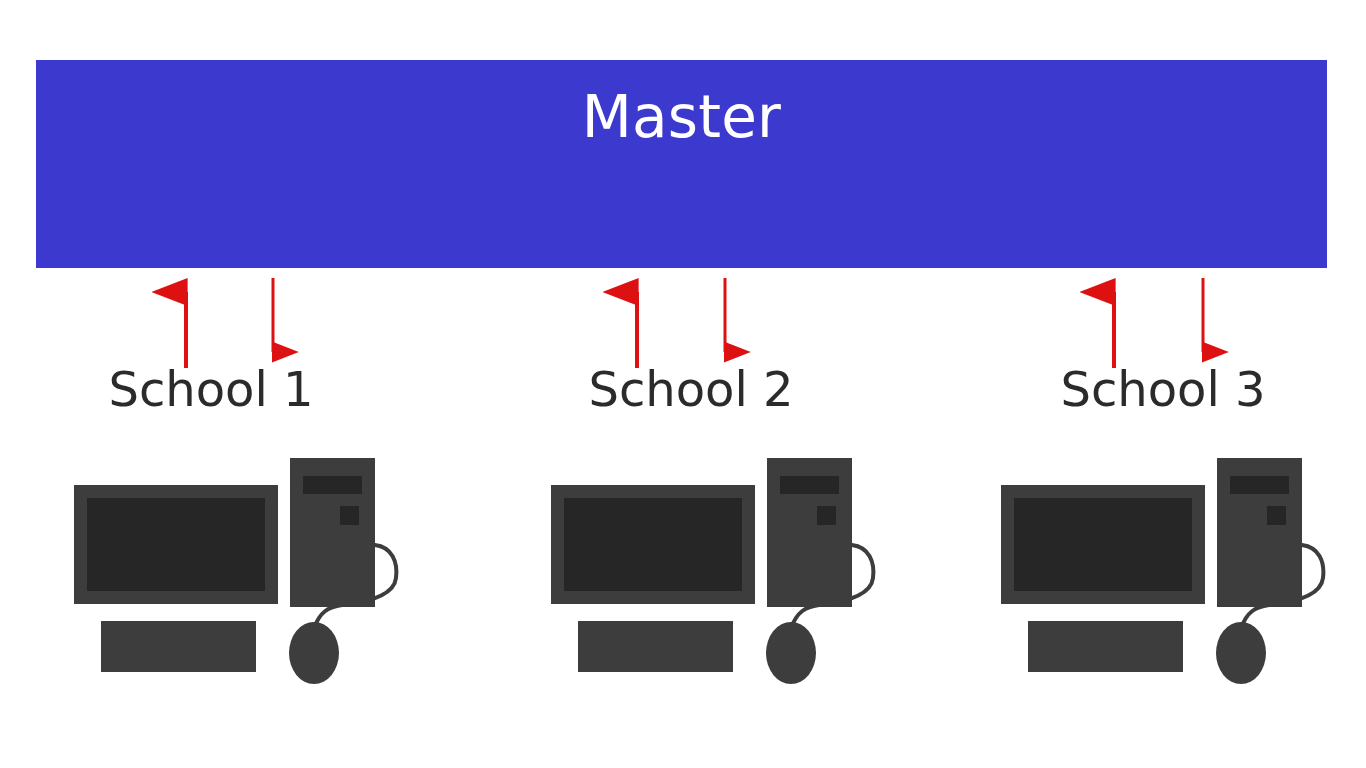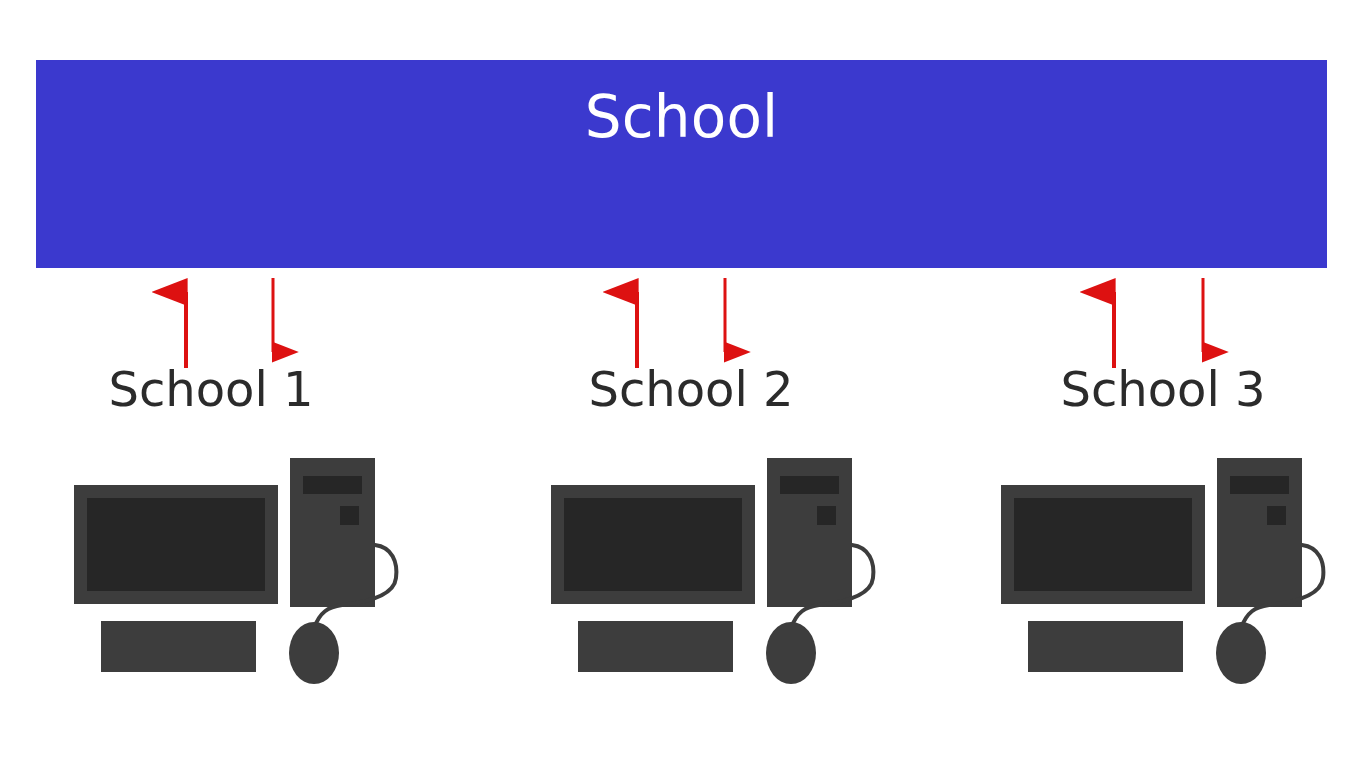--- a/index.html
+++ b/index.html
@@ -92,21 +92,21 @@
     width: 340px;
     height: 240px;
   }
 </style>
 </head>
 <body>
 
 <div id="canvas">
 
   <div class="master-bar">
-    <div class="master-title">School</div>
+    <div class="master-title">Master</div>
 
     <div class="bar-label" style="left:101px;">School 1</div>
     <div class="bar-label" style="left:573px;">School 2</div>
     <div class="bar-label" style="left:1053px;">School 3</div>
   </div>
 
   <svg class="arrows-svg" viewBox="0 0 1366 768">
     <defs>
       <marker id="head-up" markerWidth="7" markerHeight="9" refX="3.5" refY="8.6" orient="auto" markerUnits="strokeWidth">
         <path d="M3.5 0 L7 9 L0 9 Z" fill="#dd1111"></path>

